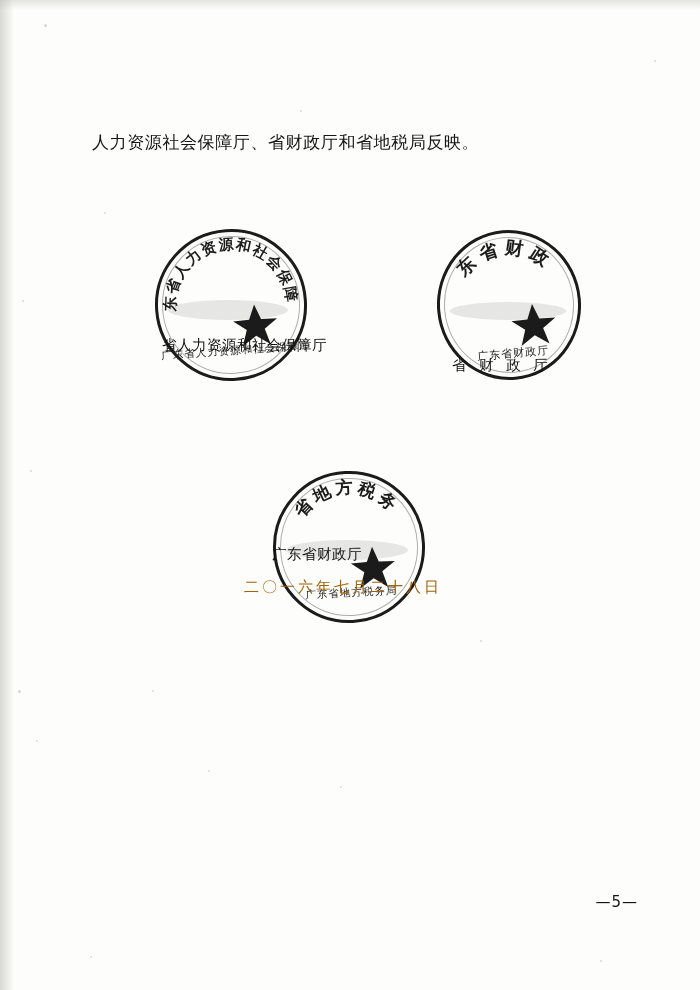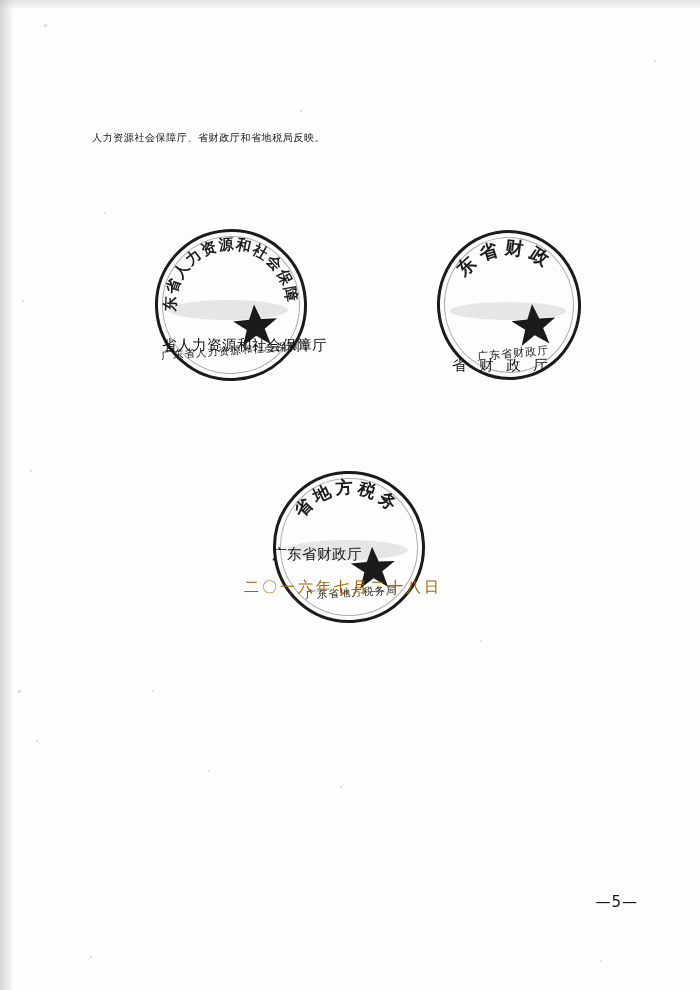--- a/index.html
+++ b/index.html
@@ -36,21 +36,21 @@
     left: 0; top: 0;
     width: 700px; height: 10px;
     background: linear-gradient(to bottom, rgba(180,180,175,.35), rgba(255,255,255,0));
     pointer-events: none;
   }
   .body-text {
     position: absolute;
     left: 92px;
     top: 131px;
     font-family: "DejaVu Sans", sans-serif;
-    font-size: 10px;
+    font-size: 17px;
     letter-spacing: .6px;
     color: #151515;
     white-space: nowrap;
   }
   
   .seal {
     position: absolute;
     border-radius: 50%;
     box-sizing: border-box;
     border: 3.5px solid #1b1b1b;

